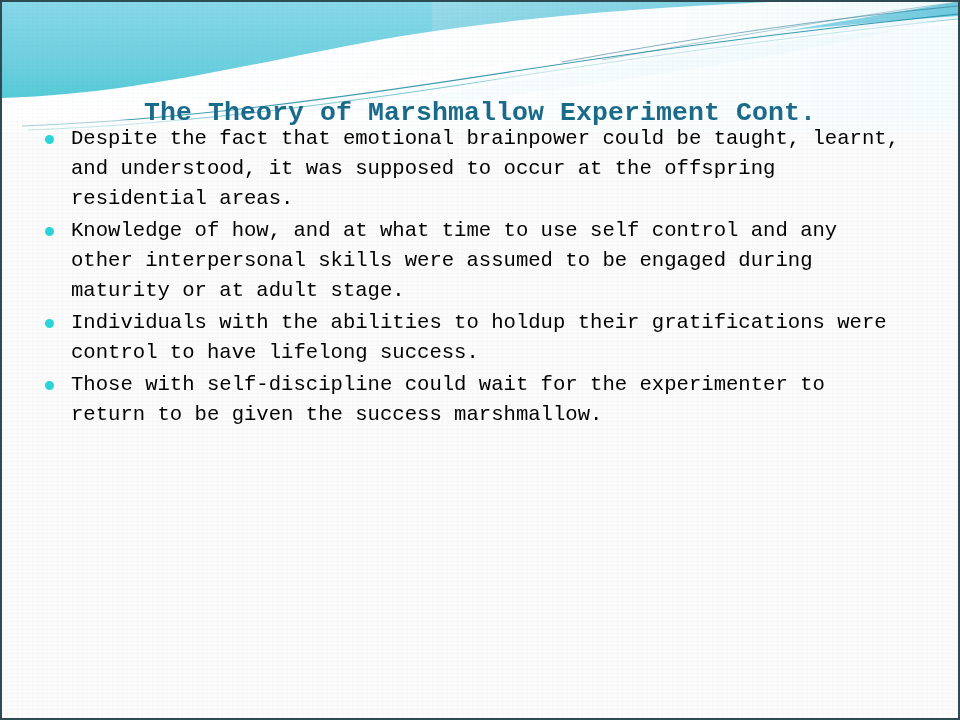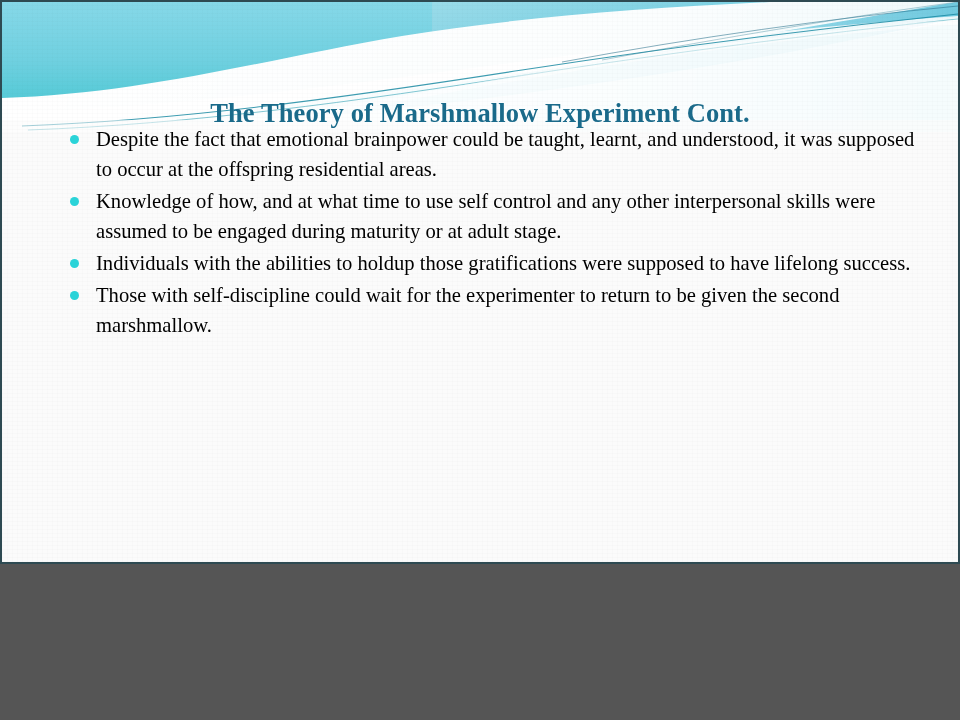--- a/index.html
+++ b/index.html
@@ -4,24 +4,24 @@
 <title>Slide</title>
 <style>
   html, body {
     margin: 0;
     padding: 0;
     background: #555;
   }
   .slide {
     position: relative;
     width: 960px;
-    height: 564px;
+    height: 720px;
     overflow: hidden;
     background: #fbfbfb;
-    font-family: Liberation Serif, serif;
+    font-family: Liberation Mono, monospace;
     box-sizing: border-box;
     border: 2px solid #2e4a52;
   }
 
   
   .header-art {
     position: absolute;
     top: 0;
     left: 0;
     width: 956px;
@@ -65,21 +65,21 @@
     font-weight: bold;
     color: #1a6a8a;
     letter-spacing: 0.1px;
     z-index: 4;
   }
 
   
   .body-list {
     position: absolute;
     top: 122px;
-    left: 52px;
+    left: 27px;
     width: 880px;
     margin: 0;
     padding: 0;
     list-style: none;
     z-index: 4;
   }
   .bullet-item {
     position: relative;
     padding-left: 42px;
     margin-bottom: 2px;
@@ -168,21 +168,21 @@
     <li class="bullet-item">
       <span class="bullet-dot"></span>
       <span class="bullet-text">Despite the fact that emotional brainpower could be taught, learnt, and understood, it was supposed to occur at the offspring residential areas.</span>
     </li>
     <li class="bullet-item">
       <span class="bullet-dot"></span>
       <span class="bullet-text">Knowledge of how, and at what time to use self control and any other interpersonal skills were assumed to be engaged during maturity or at adult stage.</span>
     </li>
     <li class="bullet-item">
       <span class="bullet-dot"></span>
-      <span class="bullet-text">Individuals with the abilities to holdup those gratifications were supposed to have lifelong success.</span>
+      <span class="bullet-text">Individuals with the abilities to holdup their gratifications were control to have lifelong success.</span>
     </li>
     <li class="bullet-item">
       <span class="bullet-dot"></span>
-      <span class="bullet-text">Those with self-discipline could wait for the experimenter to return to be given the second marshmallow.</span>
+      <span class="bullet-text">Those with self-discipline could wait for the experimenter to return to be given the success marshmallow.</span>
     </li>
   </ul>
 
 </div>
 
 </body></html>

